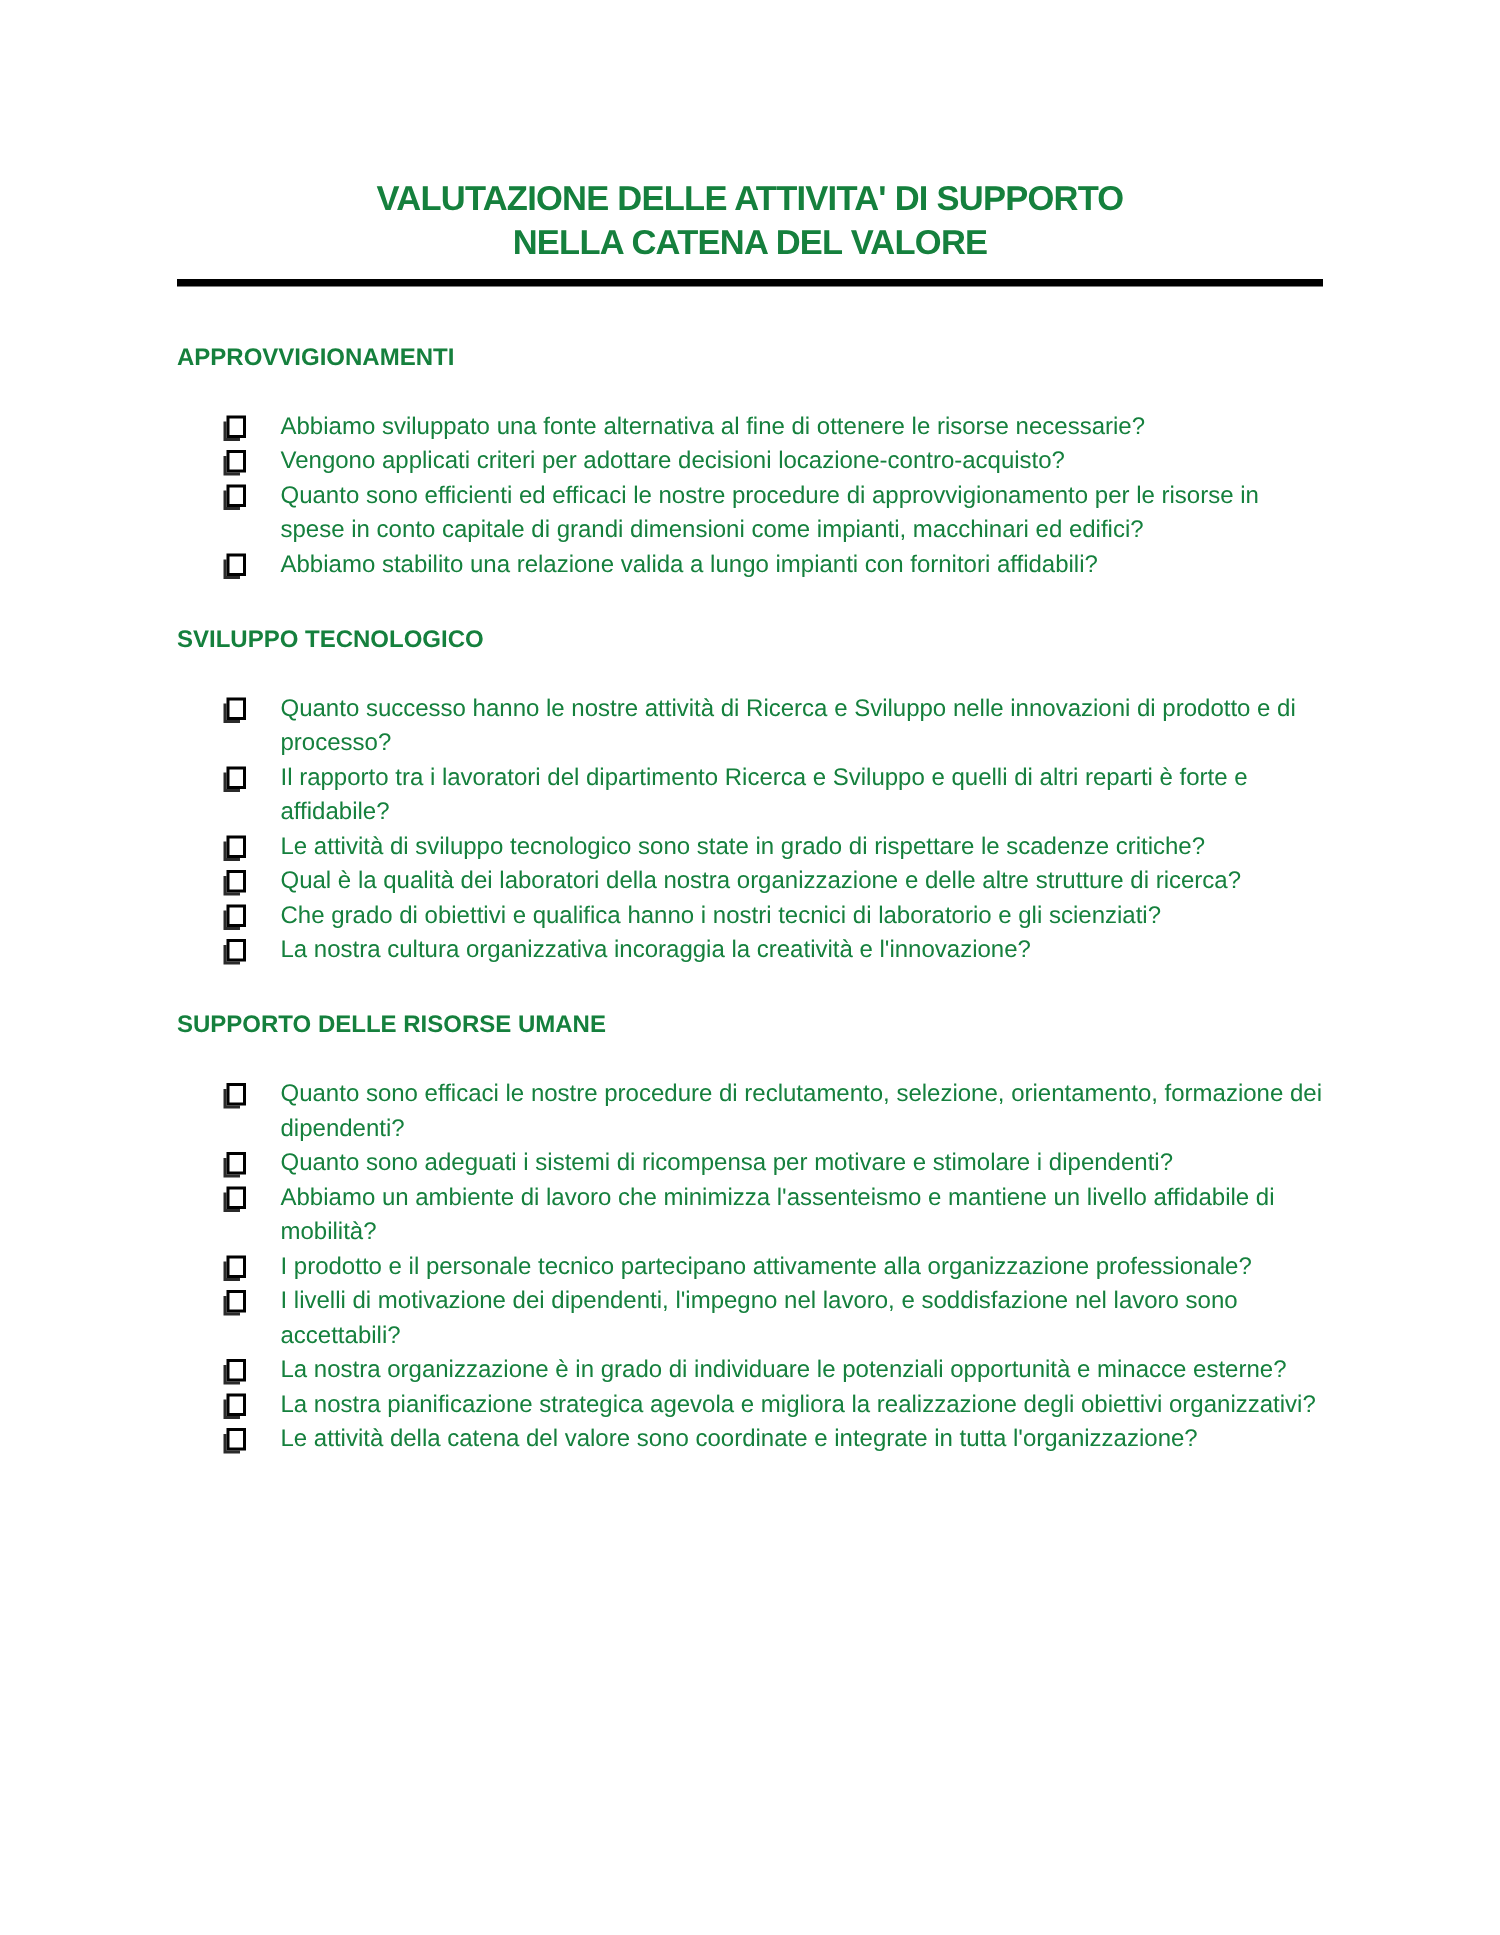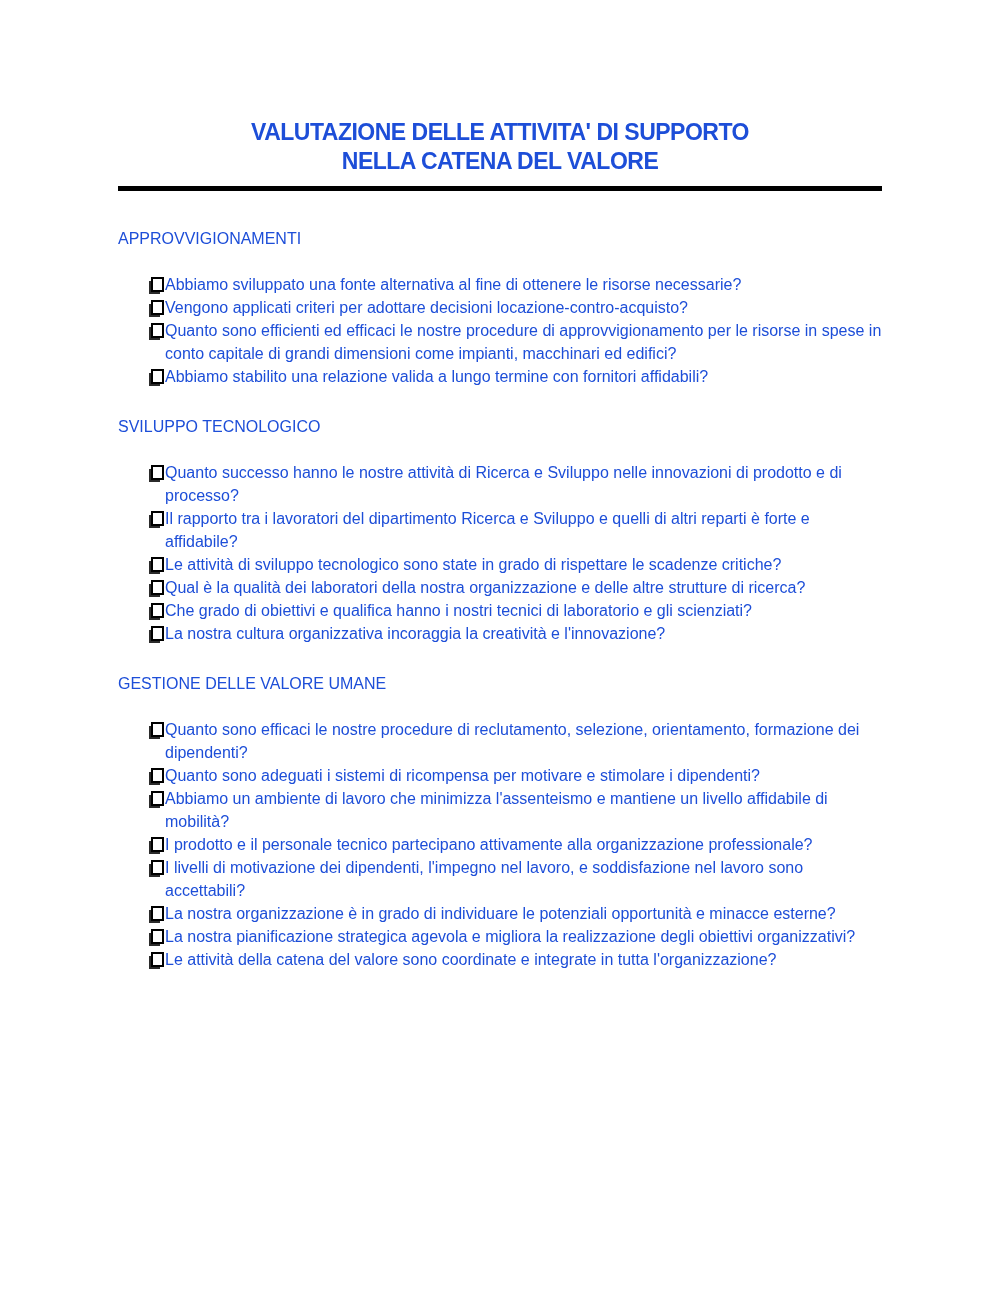--- a/index.html
+++ b/index.html
@@ -6,21 +6,21 @@
     margin: 0;
     padding: 0;
     background: #ffffff;
   }
   .page {
     position: relative;
     width: 1000px;
     height: 1290px;
     margin: 0 auto;
     background: #ffffff;
-    color: #1d4ed8;
+    color: #15803d;
     font-family: "Liberation Sans", "DejaVu Sans", sans-serif;
     box-sizing: border-box;
     padding: 118px 118px 0 118px;
     overflow: hidden;
   }
   .doc-title {
     text-align: center;
     font-size: 23px;
     line-height: 29px;
     font-weight: bold;
@@ -28,35 +28,35 @@
     margin: 0;
   }
   .title-rule {
     height: 5px;
     background: #000000;
     margin-top: 10px;
   }
   .section-heading {
     font-size: 16px;
     line-height: 19px;
-    font-weight: normal;
+    font-weight: bold;
     margin: 29px 0 25px 0;
   }
   .section:first-of-type .section-heading {
     margin-top: 38px;
   }
   .checklist {
     list-style: none;
     margin: 0;
     padding: 0 0 0 30px;
   }
   .check-item {
     display: flex;
     align-items: flex-start;
-    gap: 1px;
+    gap: 23px;
     font-size: 16px;
     line-height: 23px;
     margin: 0;
   }
   .checkbox-glyph {
     flex: 0 0 auto;
     width: 9px;
     height: 11px;
     border: 2px solid #000000;
     background: #ffffff;
@@ -95,21 +95,21 @@
     <span class="check-item-text">Vengono applicati criteri per adottare decisioni locazione-contro-acquisto?</span>
   </li>
 
   <li class="check-item">
     <span class="checkbox-glyph"></span>
     <span class="check-item-text">Quanto sono efficienti ed efficaci le nostre procedure di approvvigionamento per le risorse in spese in conto capitale di grandi dimensioni come impianti, macchinari ed edifici?</span>
   </li>
 
   <li class="check-item">
     <span class="checkbox-glyph"></span>
-    <span class="check-item-text">Abbiamo stabilito una relazione valida a lungo termine con fornitori affidabili?</span>
+    <span class="check-item-text">Abbiamo stabilito una relazione valida a lungo impianti con fornitori affidabili?</span>
   </li>
 </ul>
   </div>
 
   <div class="section">
     <h2 class="section-heading">SVILUPPO TECNOLOGICO</h2>
     <ul class="checklist">
   <li class="check-item">
     <span class="checkbox-glyph"></span>
     <span class="check-item-text">Quanto successo hanno le nostre attività di Ricerca e Sviluppo nelle innovazioni di prodotto e di processo?</span>
@@ -136,21 +136,21 @@
   </li>
 
   <li class="check-item">
     <span class="checkbox-glyph"></span>
     <span class="check-item-text">La nostra cultura organizzativa incoraggia la creatività e l'innovazione?</span>
   </li>
 </ul>
   </div>
 
   <div class="section">
-    <h2 class="section-heading">GESTIONE DELLE VALORE UMANE</h2>
+    <h2 class="section-heading">SUPPORTO DELLE RISORSE UMANE</h2>
     <ul class="checklist">
   <li class="check-item">
     <span class="checkbox-glyph"></span>
     <span class="check-item-text">Quanto sono efficaci le nostre procedure di reclutamento, selezione, orientamento, formazione dei dipendenti?</span>
   </li>
 
 
   <li class="check-item">
     <span class="checkbox-glyph"></span>
     <span class="check-item-text">Quanto sono adeguati i sistemi di ricompensa per motivare e stimolare i dipendenti?</span>

